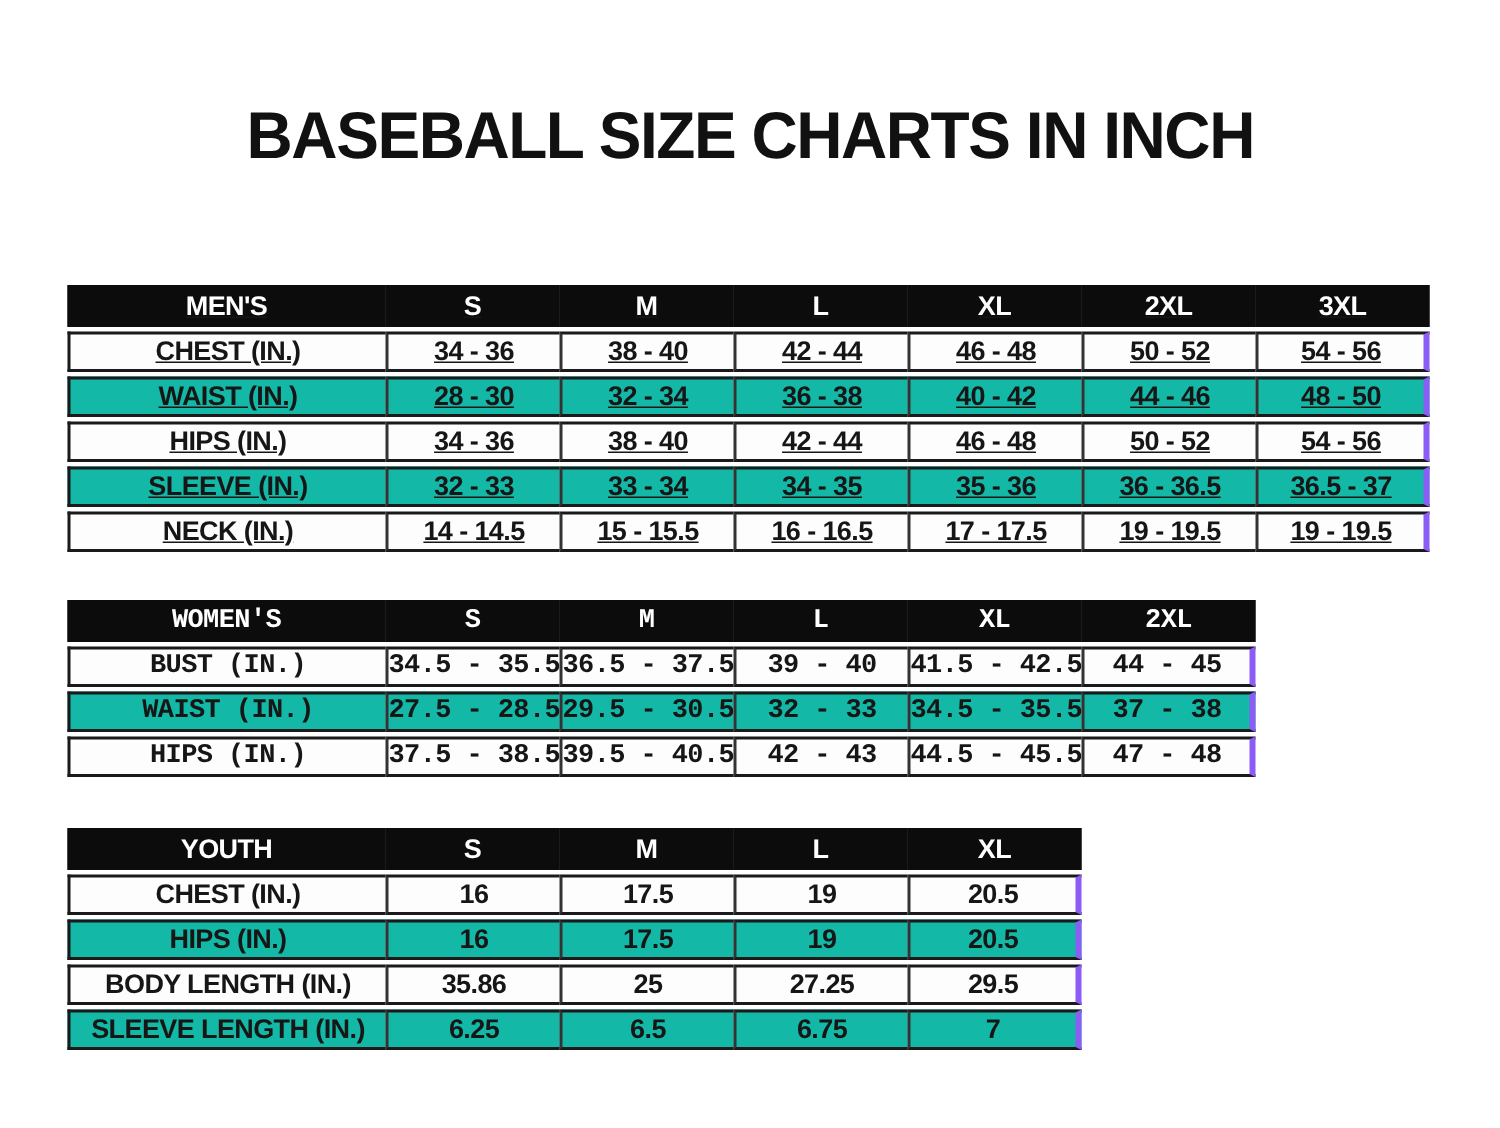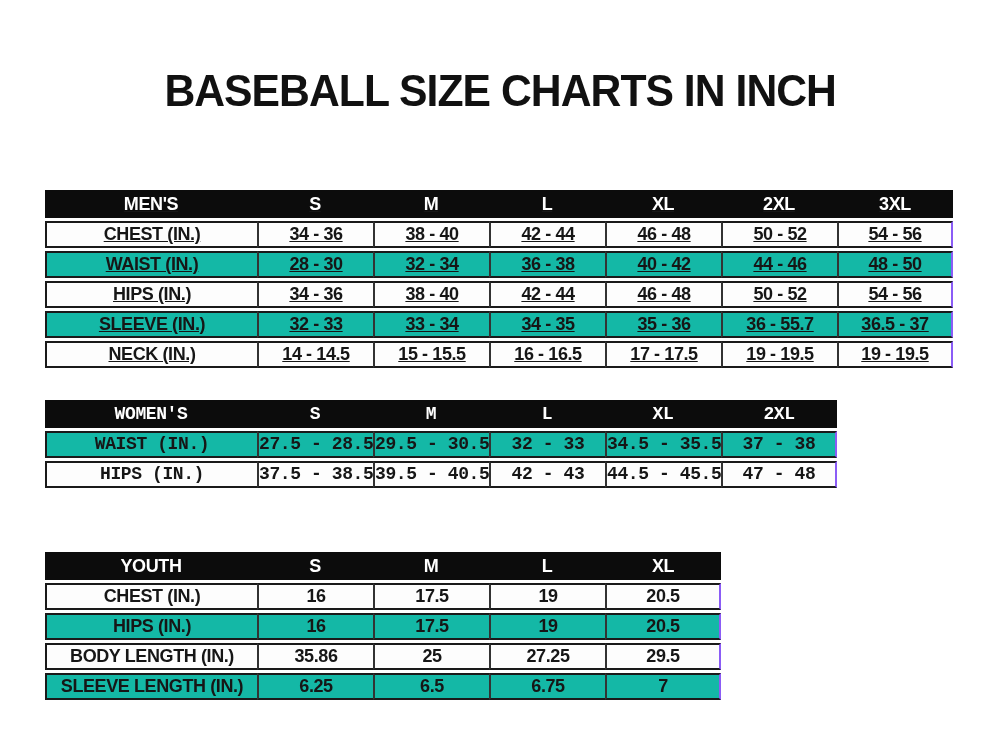--- a/index.html
+++ b/index.html
@@ -36,21 +36,21 @@
     background: #0c0c0c; color: #ffffff;
     font-size: 18px; height: 28px; line-height: 24px;
     border: 2px solid #0c0c0c;
   }
   td {
     background: #fdfdfd; color: #161616;
     font-size: 18px; height: 27px; line-height: 23px;
     border-top: 2px solid #1a1a1a; border-bottom: 2px solid #1a1a1a;
   }
   td:first-child { border-left: 2px solid #1a1a1a; }
-  td:last-child  { border-right: 2px solid #8b5cf6; margin-left: 36px; }
+  td:last-child  { border-right: 4px solid #8b5cf6; margin-left: 36px; }
   td + td { border-left: 2px solid #333333; }
   tr.alt td { background: #14b8a6; }
 </style>
 </head>
 <body>
 
 <div class="page">
 
   <div class="title-wrap">
     <span class="page-title">BASEBALL SIZE CHARTS IN INCH</span>
@@ -104,21 +104,21 @@
         <td>46 - 48</td>
         <td>50 - 52</td>
         <td>54 - 56</td>
       </tr>
       <tr class="alt">
         <td>SLEEVE (IN.)</td>
         <td>32 - 33</td>
         <td>33 - 34</td>
         <td>34 - 35</td>
         <td>35 - 36</td>
-        <td>36 - 55.7</td>
+        <td>36 - 36.5</td>
         <td>36.5 - 37</td>
       </tr>
       <tr>
         <td>NECK (IN.)</td>
         <td>14 - 14.5</td>
         <td>15 - 15.5</td>
         <td>16 - 16.5</td>
         <td>17 - 17.5</td>
         <td>19 - 19.5</td>
         <td>19 - 19.5</td>
@@ -139,20 +139,28 @@
       <tr>
         <th>WOMEN'S</th>
         <th>S</th>
         <th>M</th>
         <th>L</th>
         <th>XL</th>
         <th>2XL</th>
       </tr>
     </thead>
     <tbody>
+      <tr>
+        <td>BUST (IN.)</td>
+        <td>34.5 - 35.5</td>
+        <td>36.5 - 37.5</td>
+        <td>39 - 40</td>
+        <td>41.5 - 42.5</td>
+        <td>44 - 45</td>
+      </tr>
       <tr class="alt">
         <td>WAIST (IN.)</td>
         <td>27.5 - 28.5</td>
         <td>29.5 - 30.5</td>
         <td>32 - 33</td>
         <td>34.5 - 35.5</td>
         <td>37 - 38</td>
       </tr>
       <tr>
         <td>HIPS (IN.)</td>

